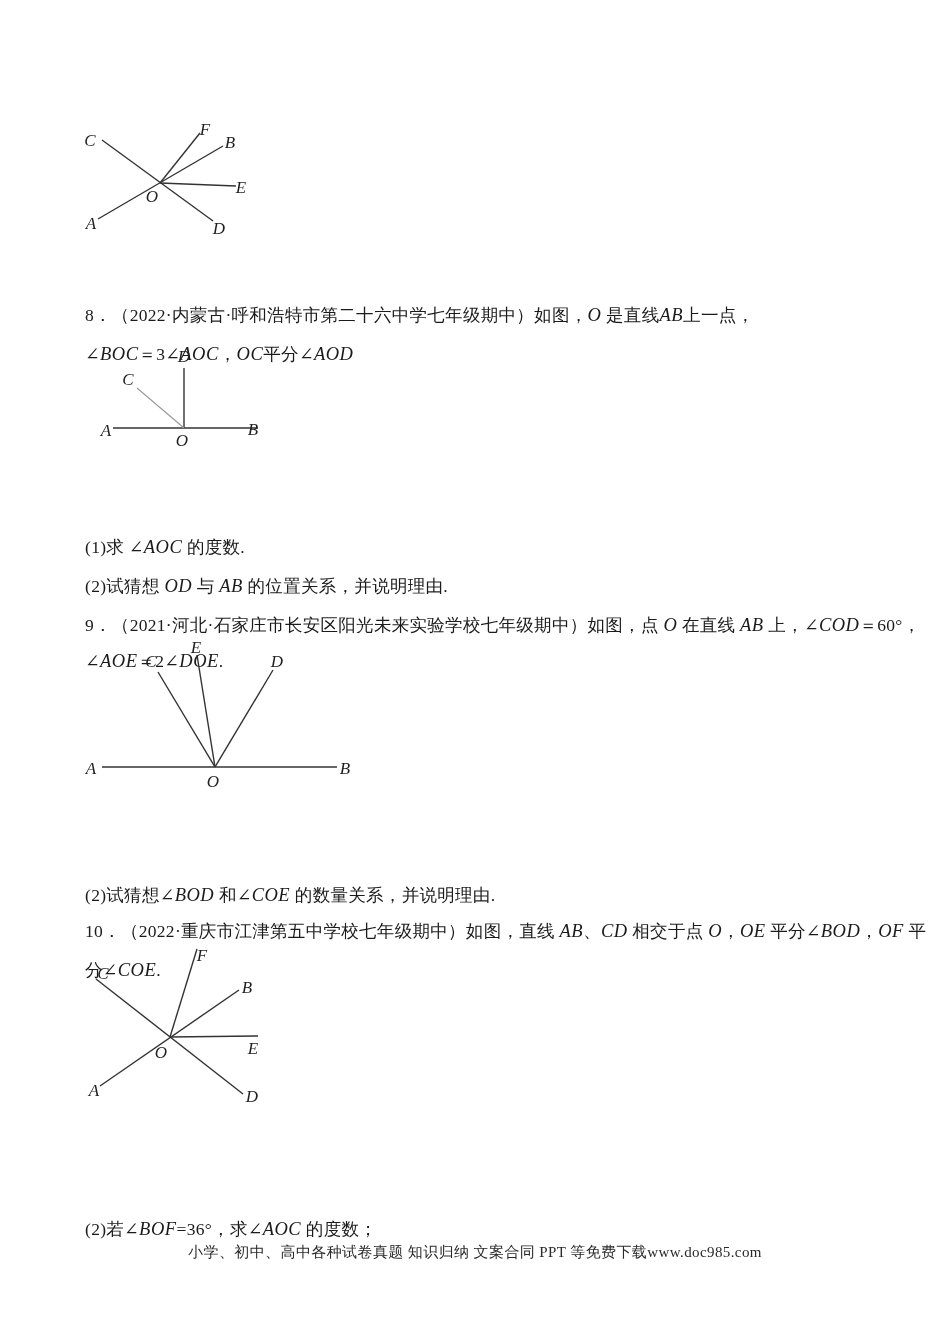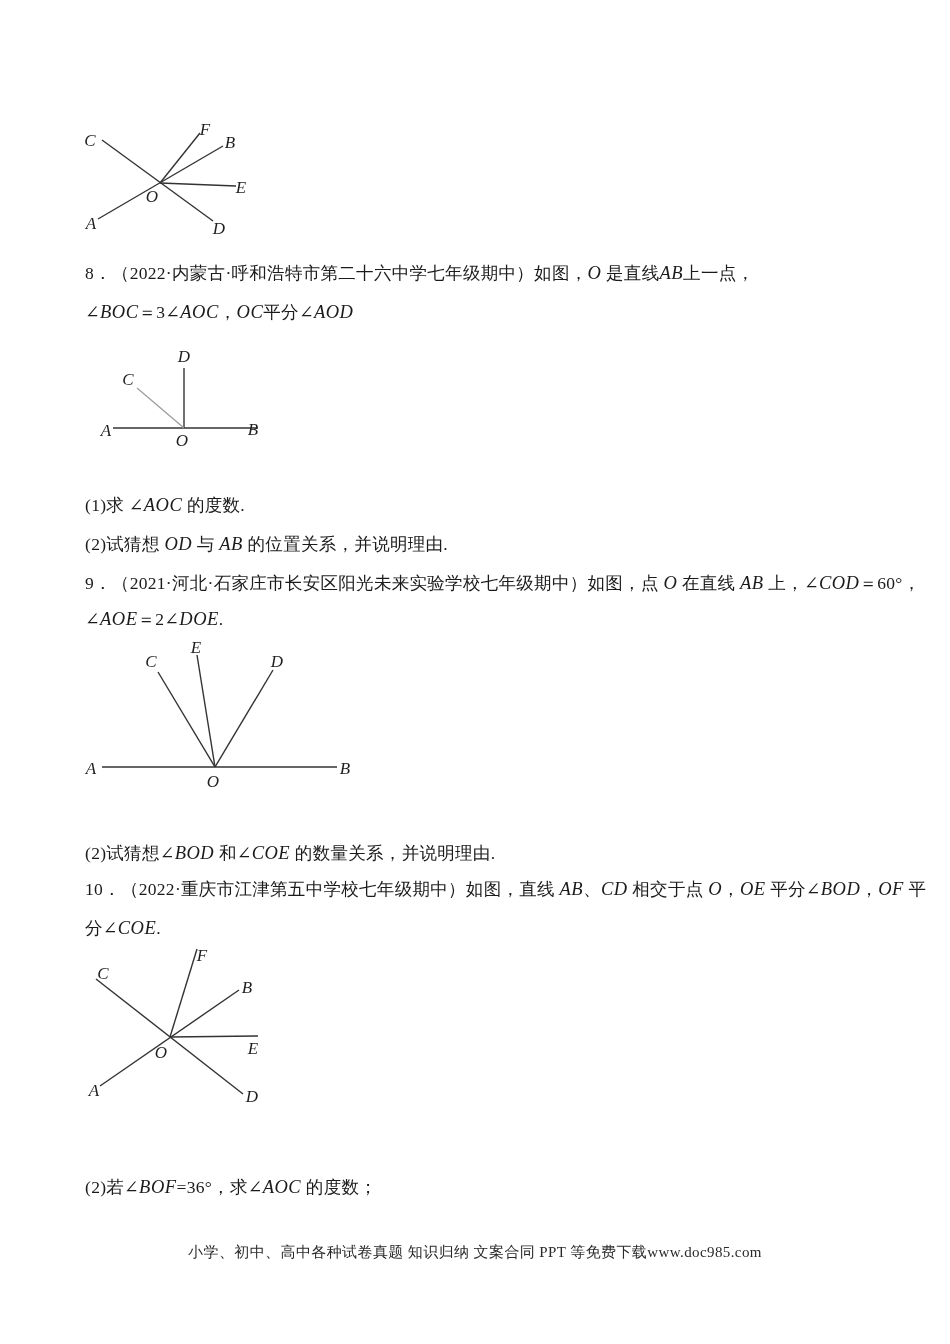--- a/index.html
+++ b/index.html
@@ -11,20 +11,21 @@
     color:#1b1b1b;
     overflow:hidden;
   }
   .tline{
     position:absolute;
     left:85px;
     font-size:17.5px;
     line-height:23px;
     white-space:nowrap;
     letter-spacing:0.3px;
+    margin-top:42px;
   }
   .tline .mi{
     font-style:italic;
     font-size:18.5px;
     letter-spacing:0.5px;
   }
   .fig{position:absolute;}
   .fig svg{display:block;overflow:visible;}
   .fig-label{
     font-family:"Liberation Serif","DejaVu Serif",serif;

